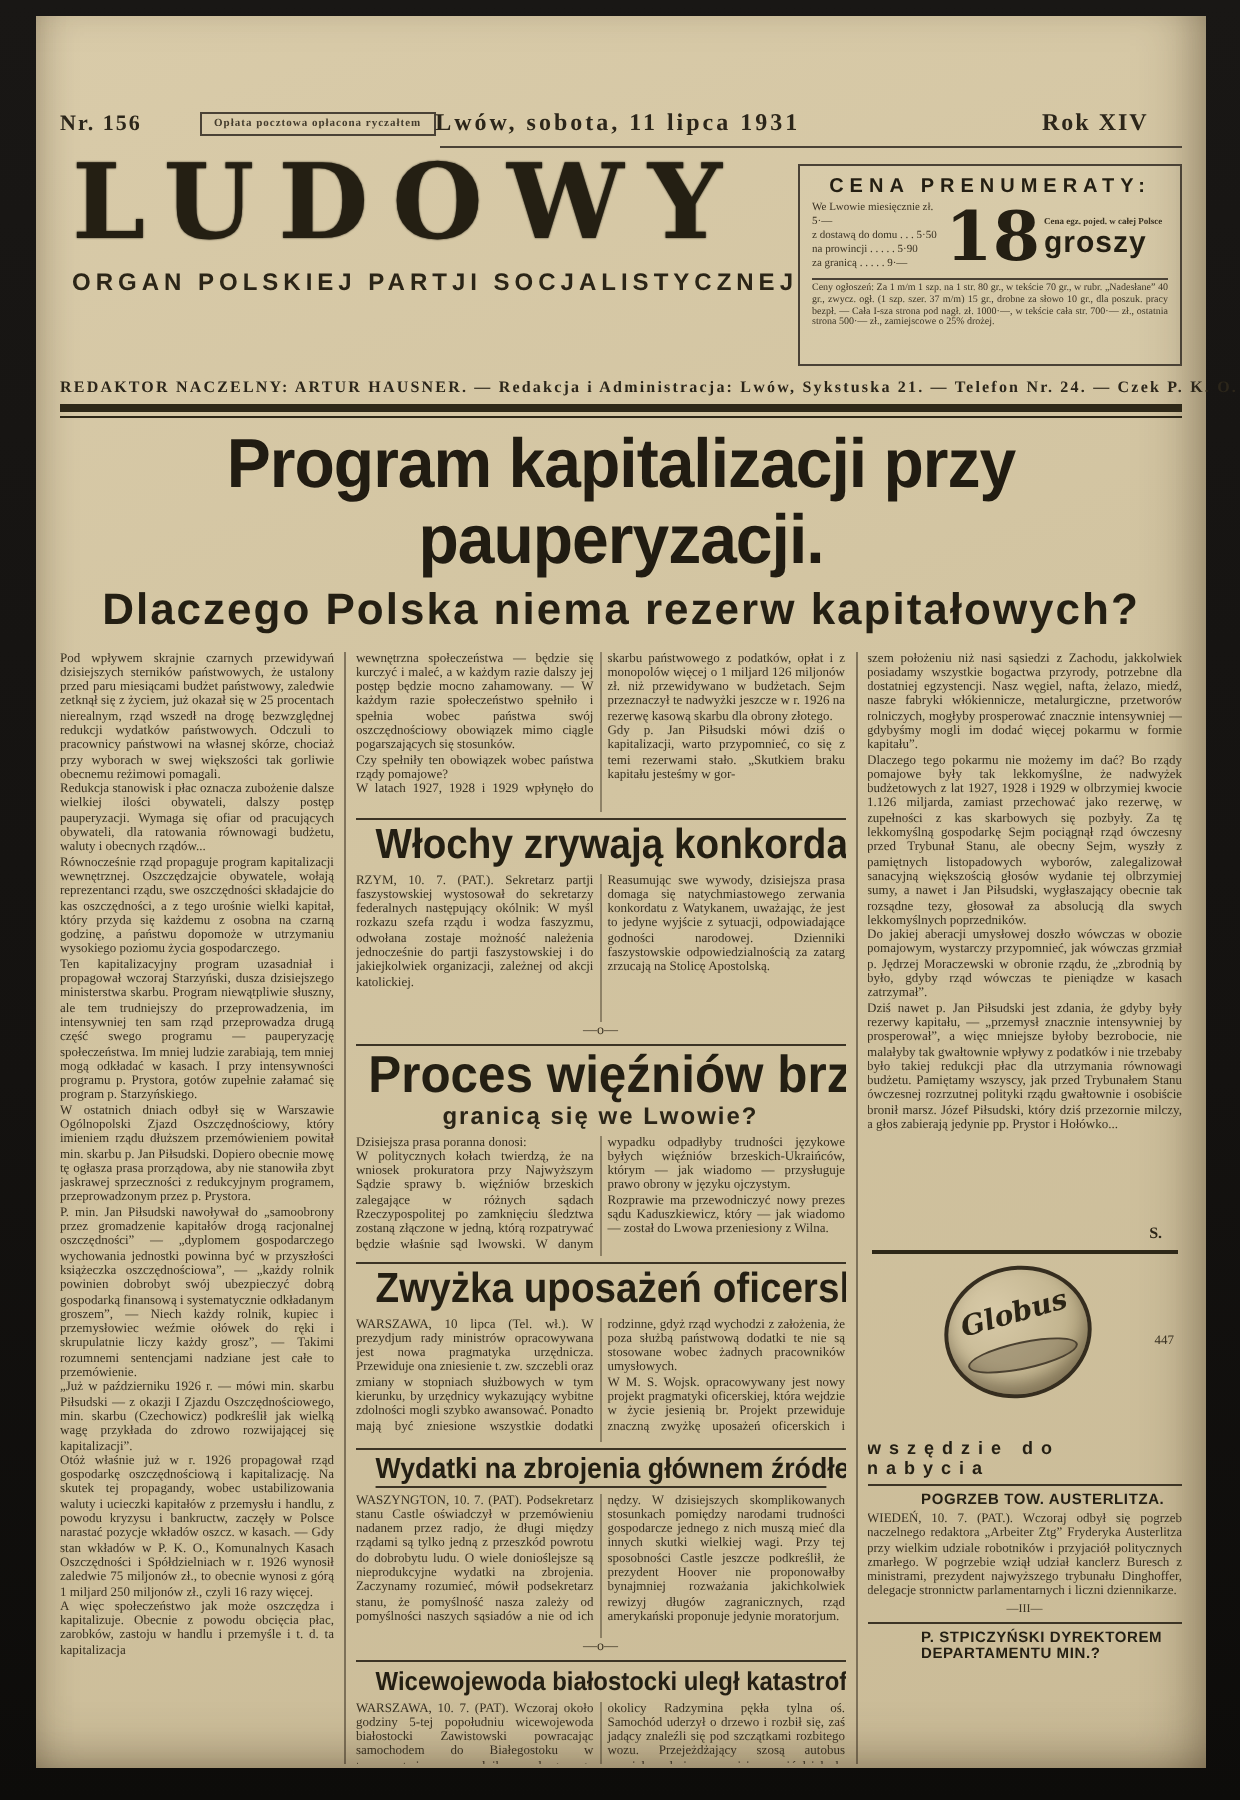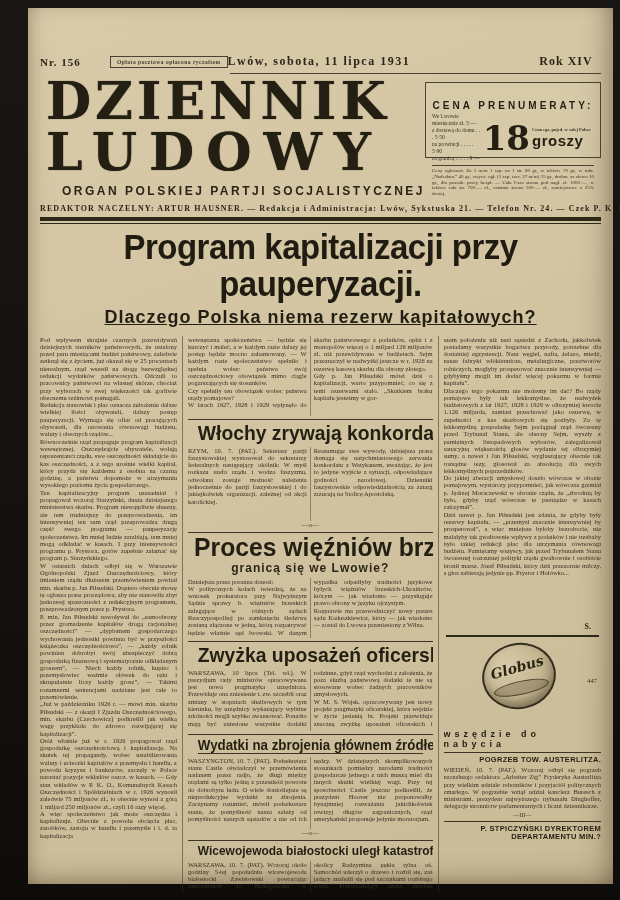--- a/index.html
+++ b/index.html
@@ -2,54 +2,54 @@
 <html><head>
 <meta charset="utf-8">
 <style>
   html,body{margin:0;padding:0;}
   body{
     width:620px;height:900px;position:relative;overflow:hidden;
     background:linear-gradient(180deg,#191715 0%,#141210 60%,#0d0c0a 100%);
     font-family:"Liberation Serif","DejaVu Serif",serif;
   }
   .page{
-    position:absolute;left:28px;top:8px;width:585px;height:876px;
+    position:absolute;left:18px;top:8px;width:585px;height:876px;
     background:linear-gradient(160deg,#d9cba9 0%,#d2c4a1 45%,#cabb97 100%);
     box-shadow:inset -20px 0 30px -18px rgba(60,45,25,.5), inset 0 -18px 30px -18px rgba(60,45,25,.45), inset 14px 0 22px -16px rgba(60,45,25,.4);
     padding:46px 12px 0 12px;box-sizing:border-box;color:#332c1f;
   }
   
   .topline{display:flex;align-items:center;font-weight:bold;font-size:11px;letter-spacing:1px;color:#2c261a;}
   .issue{width:70px;}
   .stamp{border:1px solid #4a4236;font-size:5.5px;letter-spacing:.5px;padding:2px 6px;font-weight:bold;white-space:nowrap;color:#433b2c;}
   .dateline{flex:1;font-size:12px;letter-spacing:1.5px;}
-  .volume{width:70px;text-align:center;font-size:12px;}
+  .volume{width:70px;text-align:left;font-size:12px;}
   .topline-rule{border-top:1.5px solid #4a4236;margin:4px 0 2px 190px;}
   
   .mastrow{display:flex;margin-top:2px;}
   .masthead{flex:1;padding-left:6px;}
   .mast1{font-family:"DejaVu Serif","Liberation Serif",serif;font-weight:bold;font-size:52px;line-height:50px;letter-spacing:4px;color:#241f13;text-shadow:0 0 1px #2b261a;}
   .mast2{font-family:"DejaVu Serif","Liberation Serif",serif;font-weight:bold;font-size:52px;line-height:52px;letter-spacing:12px;color:#241f13;text-shadow:0 0 1px #2b261a;}
-  .organ{font-family:"Liberation Sans","DejaVu Sans",sans-serif;font-weight:bold;font-size:12px;letter-spacing:2.5px;margin-top:6px;color:#2b2517;white-space:nowrap;margin-left:16px;}
-  .pricebox{width:200px;border:1.5px solid #4a4236;margin-top:6px;padding:17px 6px 4px 6px;box-sizing:border-box;height:76px;background:rgba(255,250,235,.06);}
+  .organ{font-family:"Liberation Sans","DejaVu Sans",sans-serif;font-weight:bold;font-size:12px;letter-spacing:2.5px;margin-top:6px;color:#2b2517;white-space:nowrap;}
+  .pricebox{width:200px;border:1.5px solid #4a4236;margin-top:6px;padding:5px 6px 4px 6px;box-sizing:border-box;height:101px;background:rgba(255,250,235,.06);}
   .pb-title{font-family:"Liberation Sans","DejaVu Sans",sans-serif;font-weight:bold;font-size:10px;letter-spacing:3px;text-align:center;color:#241f13;}
   .pb-main{display:flex;align-items:center;margin-top:2px;}
   .pb-lines{flex:1;font-size:5.5px;line-height:7px;white-space:pre-line;color:#3a3222;}
   .pb-25{font-family:"DejaVu Serif",serif;font-weight:bold;font-size:34px;line-height:30px;color:#241f13;margin:0 2px;}
   .pb-right{width:62px;}
   .pb-note{font-size:4.5px;line-height:5px;font-weight:bold;color:#3a3222;}
   .pb-unit{font-family:"Liberation Sans","DejaVu Sans",sans-serif;font-weight:bold;font-size:15px;color:#241f13;letter-spacing:.5px;}
   .pb-ads{border-top:1px solid #4a4236;margin-top:3px;padding-top:2px;font-size:5px;line-height:5.8px;text-align:justify;color:#3a3222;}
   
   .editorline{font-size:8px;font-weight:bold;letter-spacing:1.1px;text-align:center;margin-top:6px;color:#2c261a;white-space:nowrap;}
   .dbl-rule{margin-top:4px;border-top:4px solid #2e2818;}
   .dbl-rule2{margin-top:1.5px;border-top:1.5px solid #2e2818;}
   
   .h1{font-family:"Liberation Sans","DejaVu Sans",sans-serif;font-weight:bold;font-size:33px;line-height:36px;text-align:center;color:#211c12;letter-spacing:-.5px;margin-top:6px;transform:scaleY(1.05);}
-  .h2{font-family:"Liberation Sans","DejaVu Sans",sans-serif;font-weight:bold;font-size:18px;text-align:center;color:#241f13;letter-spacing:1px;margin-top:5px;text-decoration:underline;}
+  .h2{font-family:"Liberation Sans","DejaVu Sans",sans-serif;font-weight:bold;font-size:22px;text-align:center;color:#241f13;letter-spacing:1px;margin-top:5px;}
   
   .content{display:flex;margin-top:8px;height:556px;overflow:hidden;}
   .vdiv{width:1px;background:rgba(60,50,34,.55);margin:0 5px;}
   .bodytext{font-size:6.5px;line-height:7.3px;text-align:justify;white-space:pre-line;color:#362e1f;}
   .col1{width:140px;overflow:hidden;}
   .middle{width:250px;overflow:hidden;}
   .col4{width:161px;overflow:hidden;}
   .twocol{column-count:2;column-gap:7px;column-rule:1px solid rgba(60,50,34,.45);}
   .leadcont{height:80px;overflow:hidden;}
   .article{border-top:1.5px solid #3c3425;padding-top:2px;margin-top:3px;}
@@ -71,40 +71,39 @@
   .rightlead{height:284px;overflow:hidden;}
   .sign{font-size:8px;font-weight:bold;text-align:right;padding-right:10px;margin-top:2px;color:#2b2517;}
   .r-rule{border-top:2.5px solid #2e2818;margin:4px 2px 4px 2px;}
   .globus-ad{position:relative;height:86px;}
   .tin{position:absolute;left:38px;top:2px;width:70px;height:62px;border:2.5px solid #352d1f;border-radius:50%;transform:rotate(-12deg);background:radial-gradient(circle at 35% 30%,#d8caa8 0%,#c4b691 55%,#a2936c 100%);box-shadow:inset 0 -6px 8px rgba(40,30,15,.35);}
   .tin-brand{position:absolute;left:0;right:0;top:14px;text-align:center;font-family:"DejaVu Serif",serif;font-style:italic;font-weight:bold;font-size:14px;color:#2b2415;transform:rotate(-4deg);}
   .tin-band{position:absolute;left:7px;right:7px;top:36px;height:12px;border-radius:50%;border:1px solid #4a4030;background:rgba(58,48,30,.25);}
   .ad-number{position:absolute;right:4px;top:36px;font-size:6.5px;color:#3a3222;}
   .tagline{font-family:"Liberation Sans","DejaVu Sans",sans-serif;font-weight:bold;font-size:9px;letter-spacing:4px;text-align:left;margin:2px 0 3px 0;color:#241f13;}
   .news{border-top:1px solid #3c3425;padding-top:3px;}
-  .news-title{font-family:"Liberation Sans","DejaVu Sans",sans-serif;font-weight:bold;font-size:7.5px;line-height:8.5px;text-align:right;letter-spacing:.3px;color:#241f13;}
+  .news-title{font-family:"Liberation Sans","DejaVu Sans",sans-serif;font-weight:bold;font-size:7.5px;line-height:8.5px;text-align:left;letter-spacing:.3px;color:#241f13;margin-left:27px;}
   .news-body{margin-top:2px;}
   .news-sep{font-size:6px;text-align:center;color:#3a3222;line-height:7px;margin:2px 0;}
 </style>
 </head>
 <body>
 
 <div class="page">
 
   <div class="topline">
     <span class="issue">Nr. 156</span>
     <span class="stamp">Opłata pocztowa opłacona ryczałtem</span>
     <span class="dateline">Lwów, sobota, 11 lipca 1931</span>
     <span class="volume">Rok XIV</span>
   </div>
   <div class="topline-rule"></div>
 
   <div class="mastrow">
     <div class="masthead">
-      <div class="mast1">DZIENNIK</div>
       <div class="mast2">LUDOWY</div>
       <div class="organ">ORGAN POLSKIEJ PARTJI SOCJALISTYCZNEJ</div>
     </div>
     <div class="pricebox">
       <div class="pb-title">CENA PRENUMERATY:</div>
       <div class="pb-main">
         <div class="pb-lines">We Lwowie miesięcznie zł. 5·—
 z dostawą do domu . . . 5·50
 na prowincji . . . . . 5·90
 za granicą . . . . . 9·—</div>

